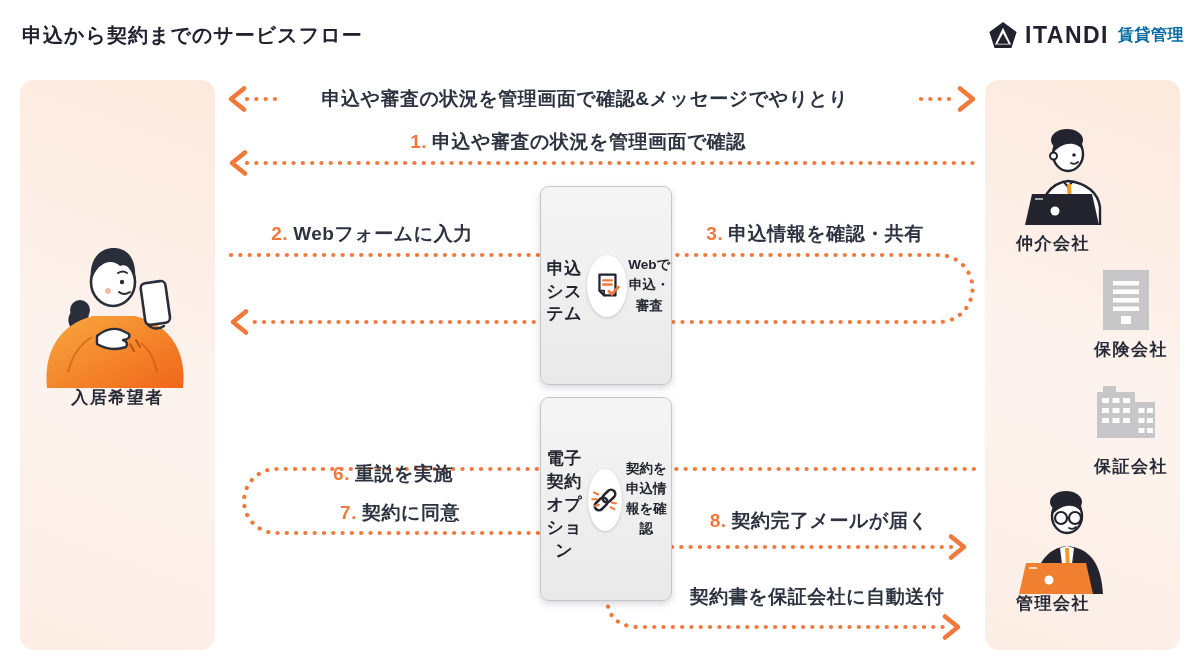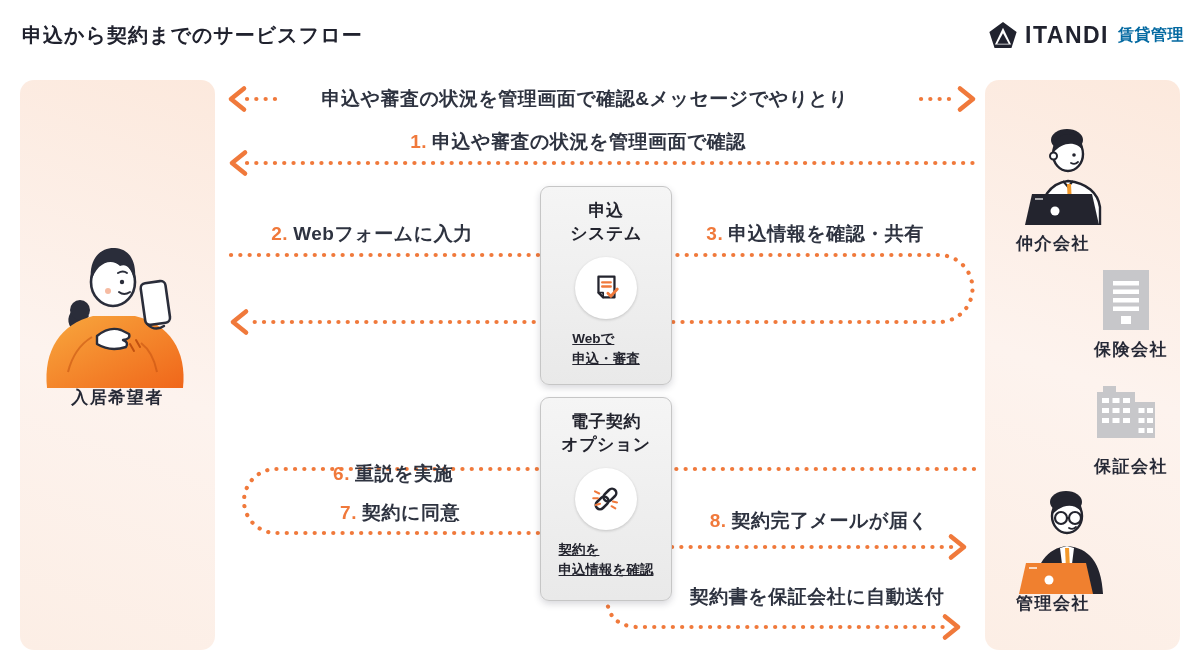--- a/index.html
+++ b/index.html
@@ -24,28 +24,28 @@
 
   
   .step{position:absolute;transform:translateX(-50%);white-space:nowrap;z-index:3;
         font-size:19px;font-weight:600;color:#2E3340;letter-spacing:.5px;}
   .step .num{color:#F0793B;font-weight:700;margin-right:5px;}
 
   
   .sysbox{position:absolute;left:540px;width:132px;border-radius:9px;z-index:2;
           background:linear-gradient(180deg,#F5F5F5,#E9E9E9);
           border:1px solid #C6C6C6;box-shadow:0 3px 7px rgba(40,40,60,.18);
-          display:flex;flex-direction:column;align-items:center;box-sizing:border-box;}
+          display:flex;flex-direction:row;align-items:center;box-sizing:border-box;}
   .sysbox .t{font-size:17px;font-weight:700;color:#23242E;text-align:center;
              white-space:pre-line;line-height:1.35;margin-top:13px;letter-spacing:.5px;}
   .sysbox .circ{width:62px;height:62px;border-radius:50%;background:#fff;
                 box-shadow:0 1px 3px rgba(0,0,0,.18);display:flex;align-items:center;
                 justify-content:center;margin:11px 0 10px 0;}
-  .sysbox .cap{font-size:13.5px;font-weight:600;color:#23242E;text-align:left;
-               white-space:pre-line;line-height:1.5;text-decoration:underline;}
+  .sysbox .cap{font-size:13.5px;font-weight:600;color:#23242E;text-align:center;
+               white-space:pre-line;line-height:1.5;}
 
   .lines{position:absolute;left:0;top:0;z-index:1;pointer-events:none;}
   .illus{position:absolute;}
 </style>
 </head>
 <body>
 
 <div class="stage">
 
   <div class="page-title">申込から契約までのサービスフロー</div>

